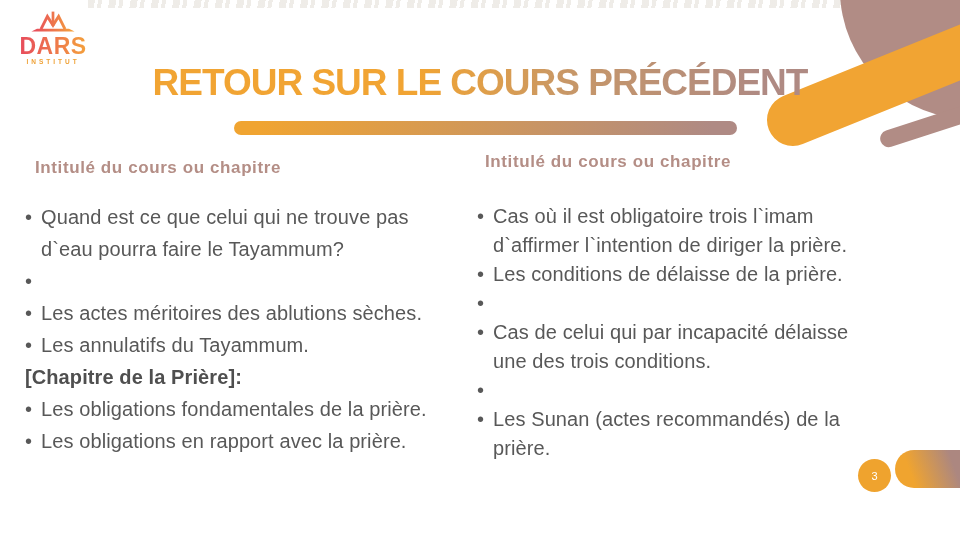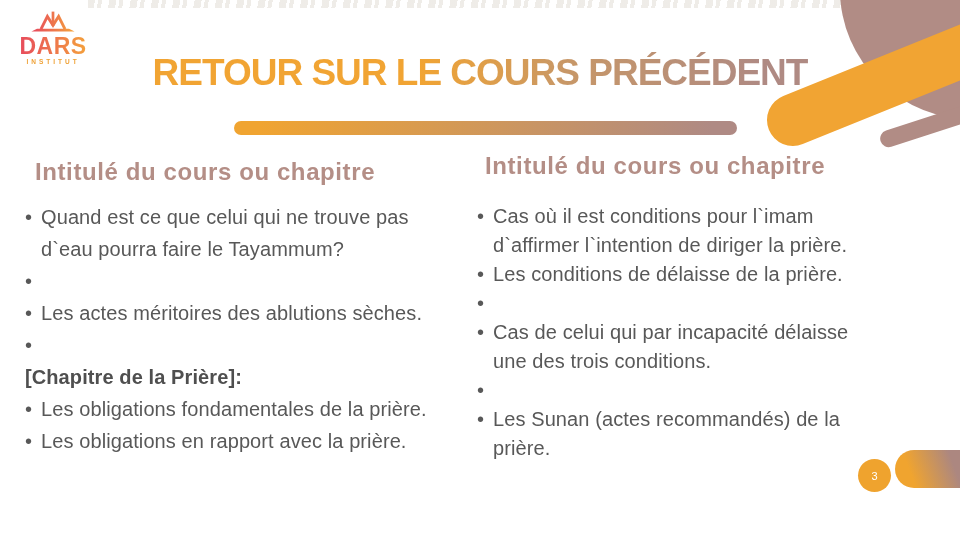--- a/index.html
+++ b/index.html
@@ -36,36 +36,36 @@
   .logo svg{width:48px; height:28px; display:block; margin:0 auto;}
   .logo-name{
     font-size:23px; font-weight:800; letter-spacing:.5px; line-height:20px;
     background:linear-gradient(90deg,#E8505B 10%,#F4A03C 95%);
     -webkit-background-clip:text; background-clip:text; color:transparent;
   }
   .logo-sub{font-size:6.5px; letter-spacing:3px; color:#EFA237; font-weight:700; margin-top:2px;}
 
   
   .title{
-    position:absolute; left:108px; top:52px; width:744px; text-align:center;
+    position:absolute; left:108px; top:62px; width:744px; text-align:center;
     font-size:37px; font-weight:800; letter-spacing:-1px; line-height:42px;
     background:linear-gradient(90deg,#F1A433 0%,#F1A433 42%,#C79768 62%,#AF8A83 88%);
     -webkit-background-clip:text; background-clip:text; color:transparent;
     white-space:nowrap;
     text-decoration:underline;
   }
   .title-underline{
     position:absolute; left:234px; top:121px; width:503px; height:14px;
     border-radius:7px;
     background:linear-gradient(90deg,#F0A431 5%,#AF8A84 95%);
   }
 
   
   .col-heading{
-    position:absolute; font-size:24px; font-weight:700; letter-spacing:.6px;
+    position:absolute; font-size:17px; font-weight:700; letter-spacing:.6px;
     color:#B48E86; white-space:nowrap;
   }
   .col-heading.left{left:35px; top:158px;}
   .col-heading.right{left:485px; top:152px;}
 
   
   .list{position:absolute; color:#585858; font-size:20px;}
   .list.left{left:25px; top:201px; width:455px;}
   .list.right{left:477px; top:202px; width:462px;}
   .list.left .item{line-height:32px;}
@@ -127,38 +127,39 @@
     </div>
     <div class="item">
       <span class="bullet">•</span>
     </div>
     <div class="item">
       <span class="bullet">•</span>
       <span class="text">Les actes méritoires des ablutions sèches.</span>
     </div>
     <div class="item">
       <span class="bullet">•</span>
+      <span class="text">Les annulatifs du Tayammum.</span>
     </div>
     <div class="item no-bullet">
       <span class="text">[Chapitre de la Prière]:</span>
     </div>
     <div class="item">
       <span class="bullet">•</span>
       <span class="text">Les obligations fondamentales de la prière.</span>
     </div>
     <div class="item">
       <span class="bullet">•</span>
       <span class="text">Les obligations en rapport avec la prière.</span>
     </div>
   </div>
 
   <div class="list right">
     <div class="item">
       <span class="bullet">•</span>
-      <span class="text">Cas où il est conditions pour l`imam
+      <span class="text">Cas où il est obligatoire trois l`imam
 d`affirmer l`intention de diriger la prière.</span>
     </div>
     <div class="item">
       <span class="bullet">•</span>
       <span class="text">Les conditions de délaisse de la prière.</span>
     </div>
     <div class="item">
       <span class="bullet">•</span>
     </div>
     <div class="item">

